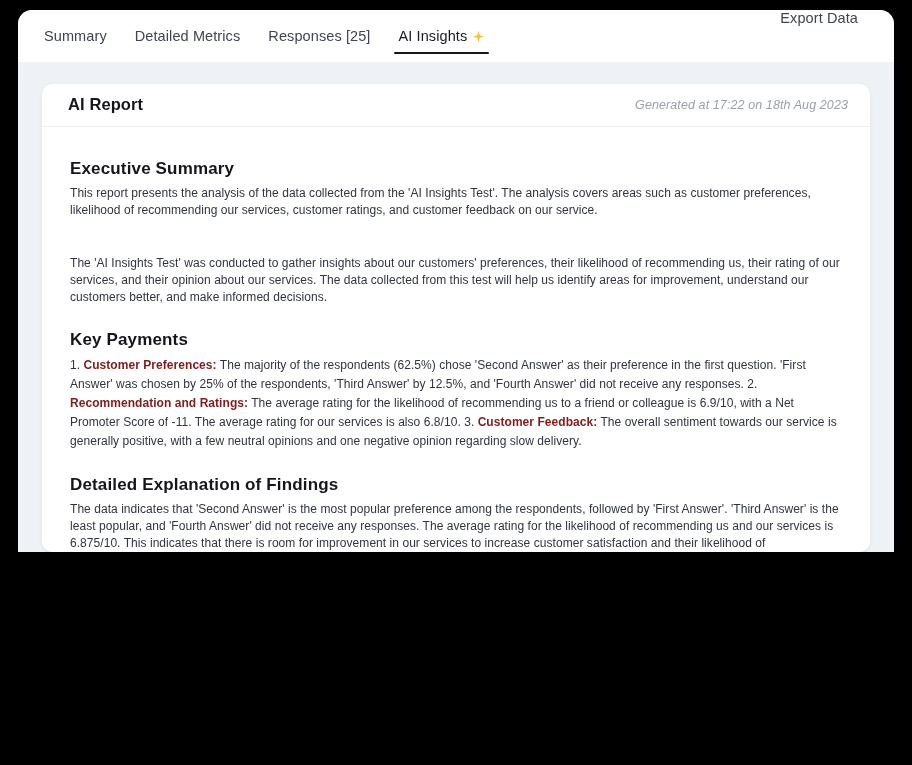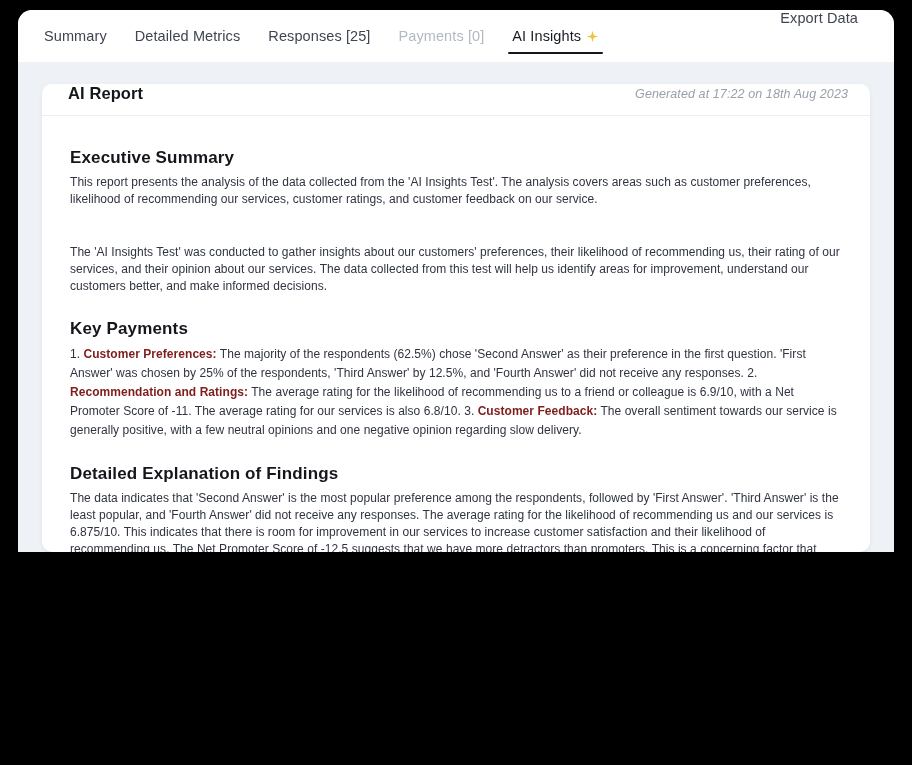--- a/index.html
+++ b/index.html
@@ -94,20 +94,21 @@
     height: 100%;
   }
 
   .card-header {
     display: flex;
     align-items: center;
     justify-content: space-between;
     padding: 0 22px 12px 26px;
     border-bottom: 1px solid #eceef2;
     background: #ffffff;
+    margin-top: 11px;
   }
   .card-title {
     font-size: 16.5px;
     font-weight: 600;
     color: #14161b;
     letter-spacing: 0.1px;
   }
   .card-meta {
     font-size: 12.5px;
     font-style: italic;
@@ -159,23 +160,20 @@
 
         <div class="tab">
           <span>Detailed Metrics</span>
         </div>
 
         <div class="tab">
           <span>Responses [25]</span>
         </div>
 
 
-        <div class="tab muted">
-          <span>Payments [0]</span>
-        </div>
 
         <div class="tab active">
           <span>AI Insights</span>
           <span class="sparkle">
             <svg viewBox="0 0 24 24" width="13" height="13" aria-hidden="true">
               <path d="M12 1.5 L14.3 9.7 L22.5 12 L14.3 14.3 L12 22.5 L9.7 14.3 L1.5 12 L9.7 9.7 Z" fill="#f0c23c"></path>
             </svg>
           </span>
           <span class="underline"></span>
         </div>

